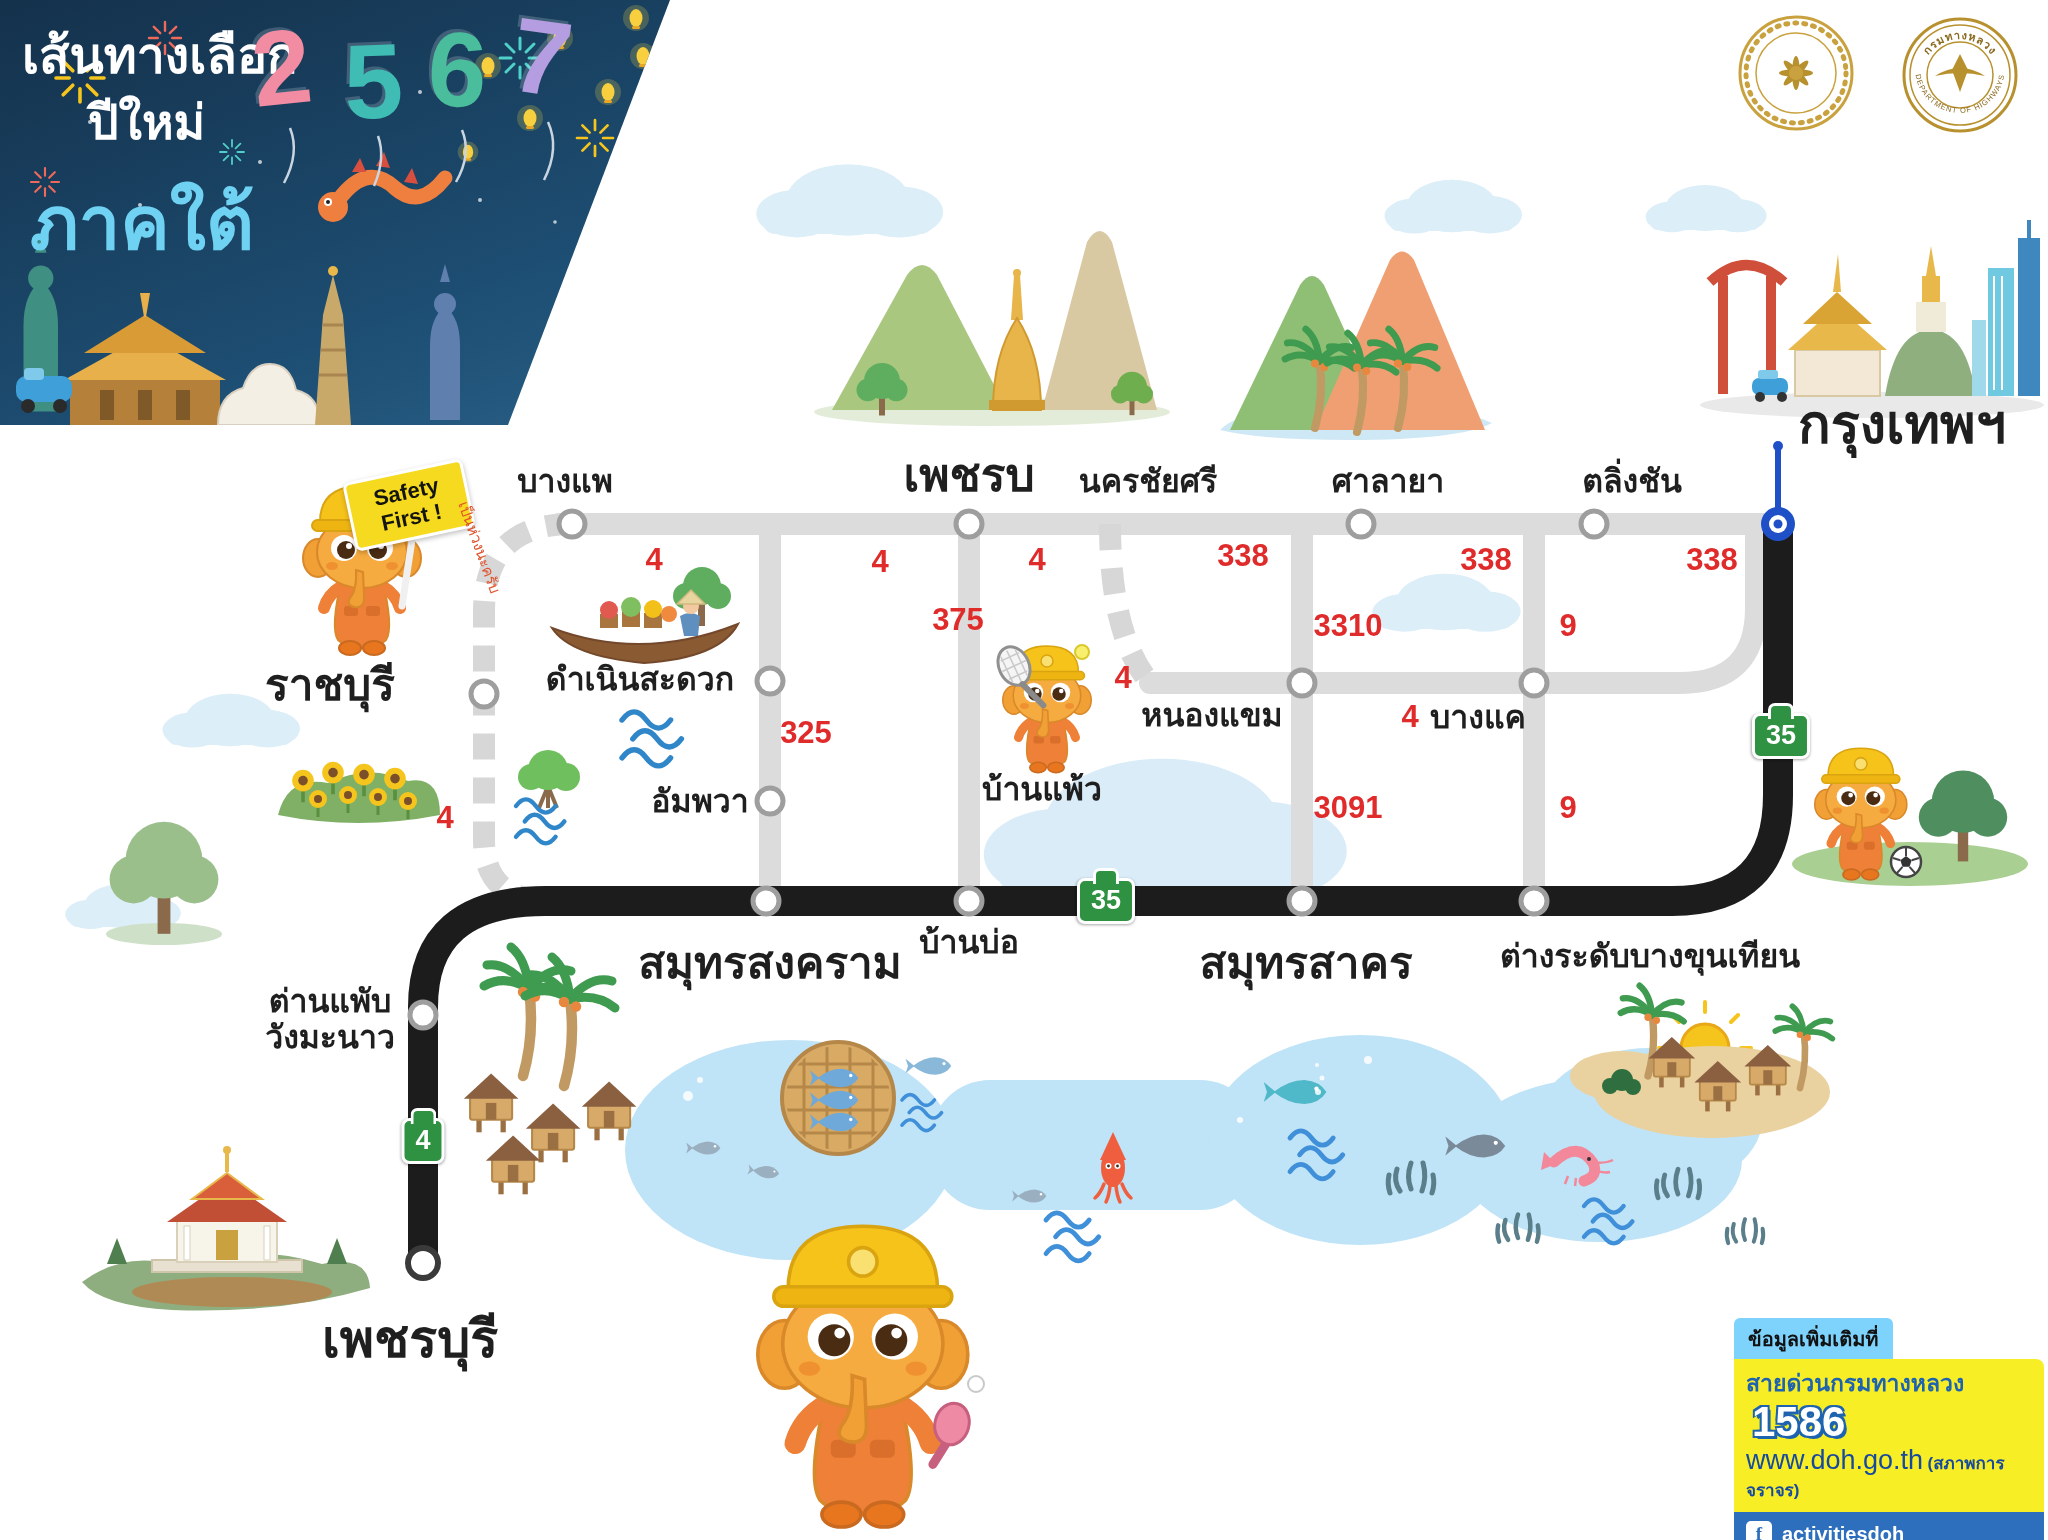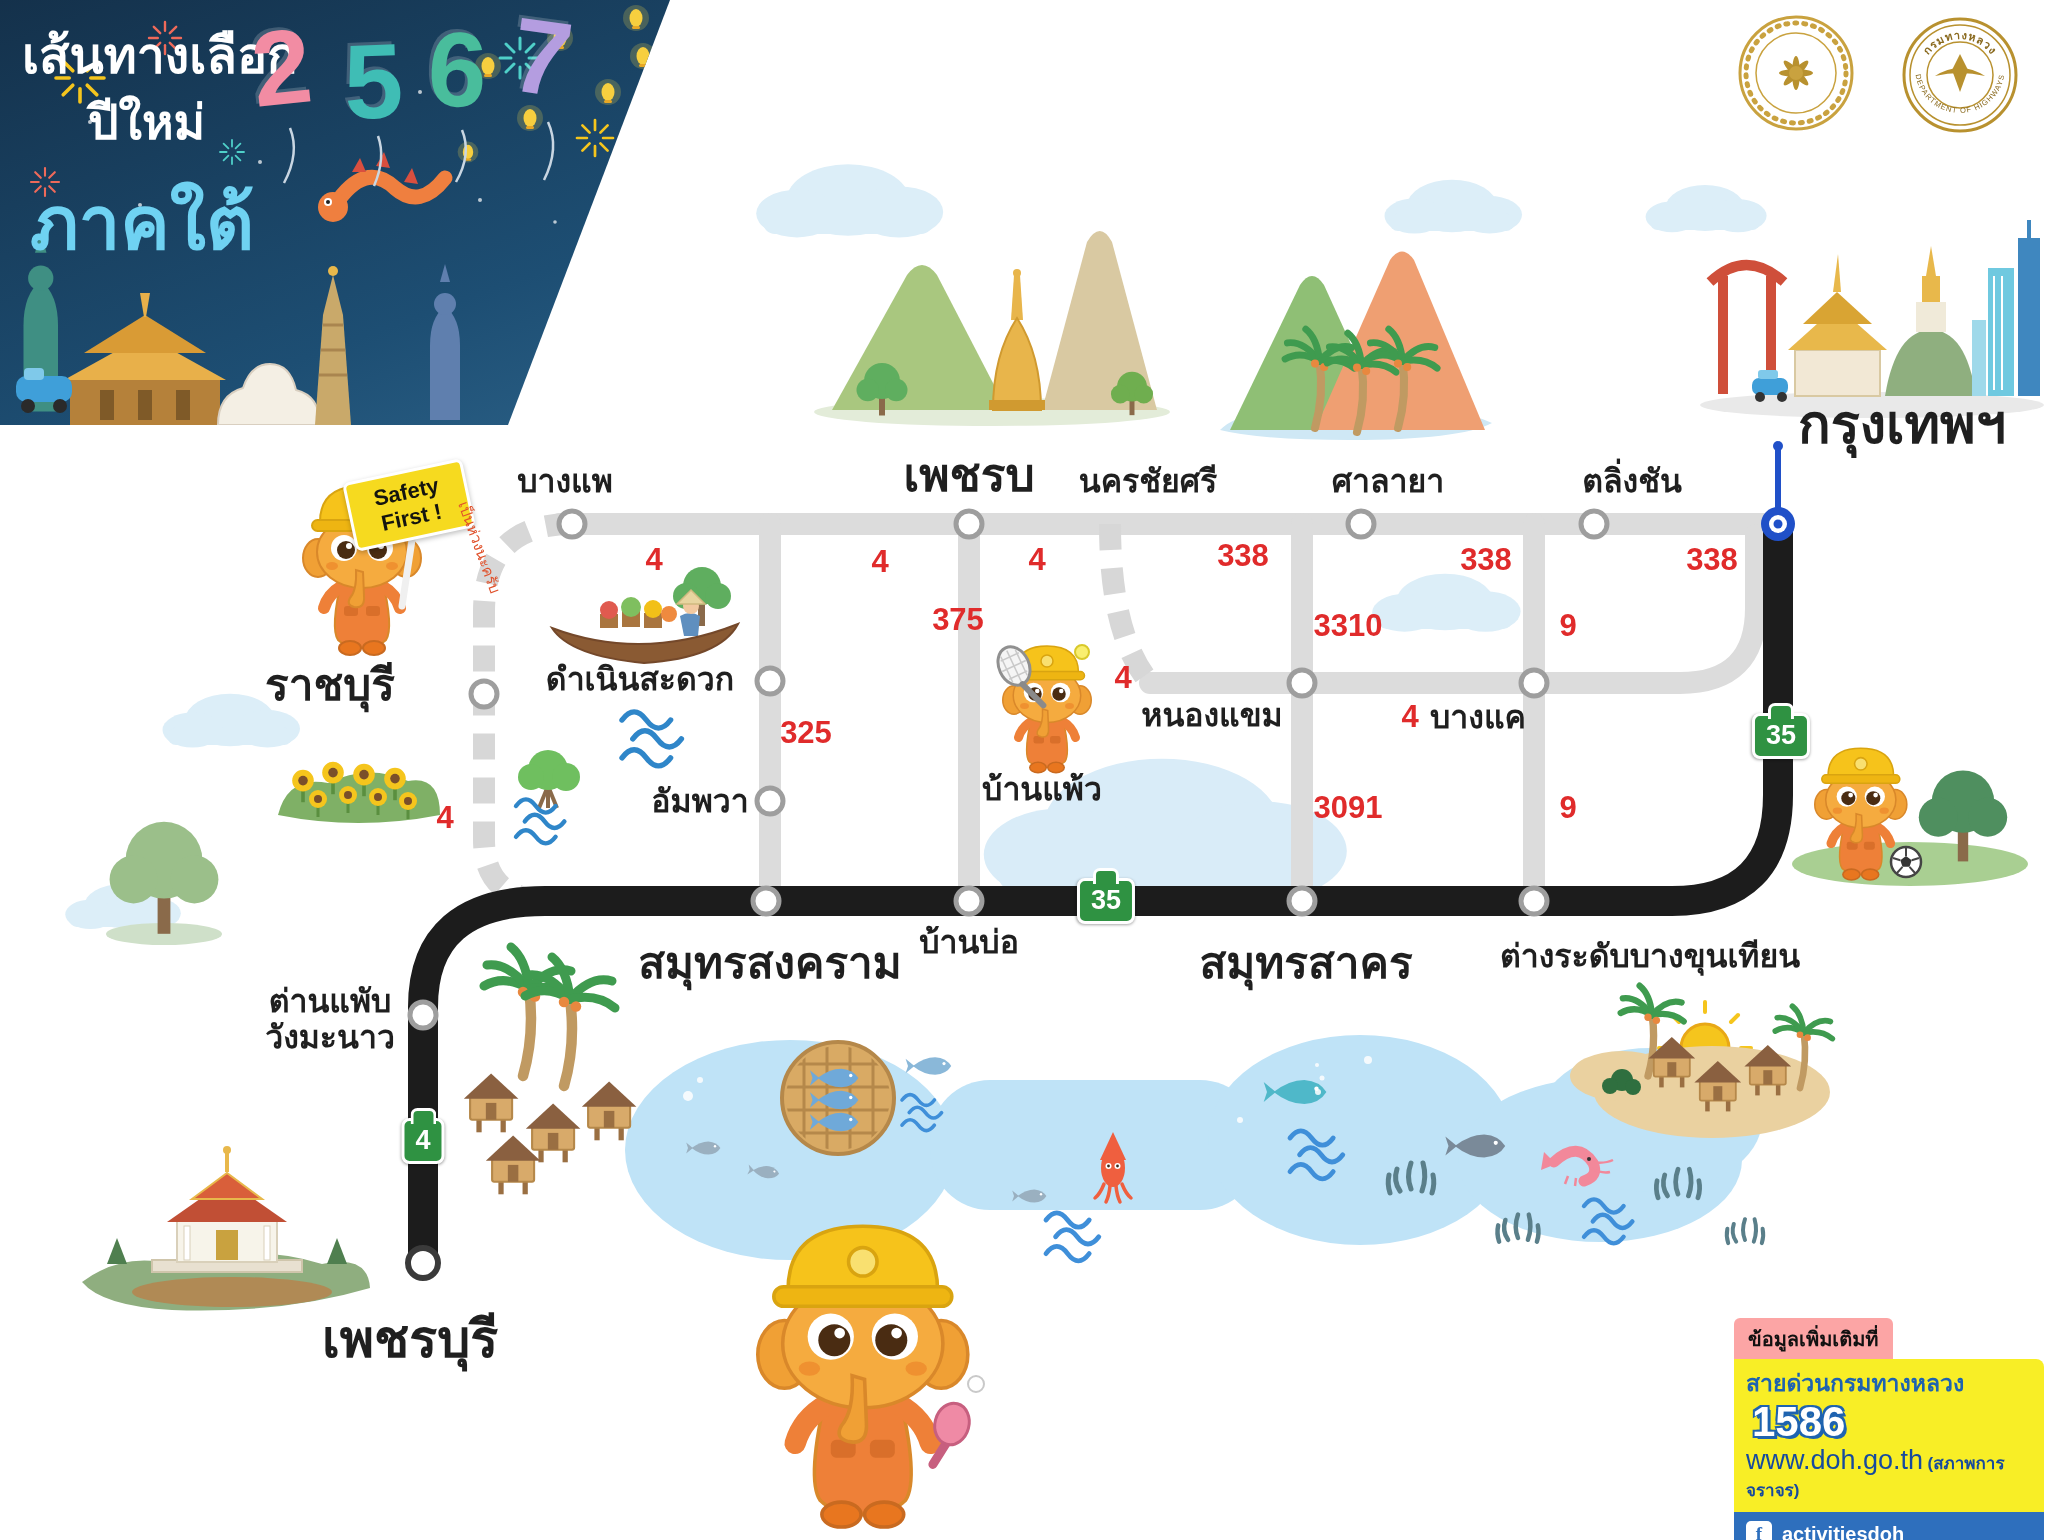--- a/index.html
+++ b/index.html
@@ -40,21 +40,21 @@
   .sign{position:absolute;left:348px;top:470px;width:116px;height:64px;background:#f6da1f;
         border:3px solid #fff;border-radius:7px;transform:rotate(-12deg);z-index:6;
         display:flex;flex-direction:column;align-items:center;justify-content:center;
         box-shadow:0 2px 5px rgba(0,0,0,.25);color:#15150f;font-weight:bold;font-size:22px;line-height:1.2;}
   .sign-caption{position:absolute;left:474px;top:498px;color:#e0512b;font-size:15px;z-index:6;
         transform:rotate(70deg);transform-origin:left top;white-space:nowrap;}
   
   .seal{position:absolute;z-index:10;}
   
   .info{position:absolute;left:1734px;top:1318px;width:310px;z-index:10;}
-  .info-tab{display:inline-block;background:#fca5a5;color:#111;font-weight:bold;font-size:20px;
+  .info-tab{display:inline-block;background:#7dd3fc;color:#111;font-weight:bold;font-size:20px;
             padding:5px 14px 4px;border-radius:6px 6px 0 0;}
   .info-yellow{background:#f8ee26;padding:6px 12px 9px;border-radius:0 8px 0 0;}
   .hl-label{color:#1e63b0;font-weight:bold;font-size:23px;}
   .hl-num{display:inline-block;color:#fff;font-weight:800;font-size:42px;vertical-align:middle;
           margin-left:6px;line-height:1;
           text-shadow:-2px -2px 0 #1e63b0,2px -2px 0 #1e63b0,-2px 2px 0 #1e63b0,2px 2px 0 #1e63b0,3px 3px 0 #1e63b0;}
   .site{margin-top:2px;}
   .site-url{color:#164a9e;font-weight:400;font-size:27px;}
   .site-note{color:#164a9e;font-size:17px;font-weight:bold;}
   .info-blue{background:#2e6fbd;padding:9px 12px;border-radius:0 0 8px 8px;display:flex;

